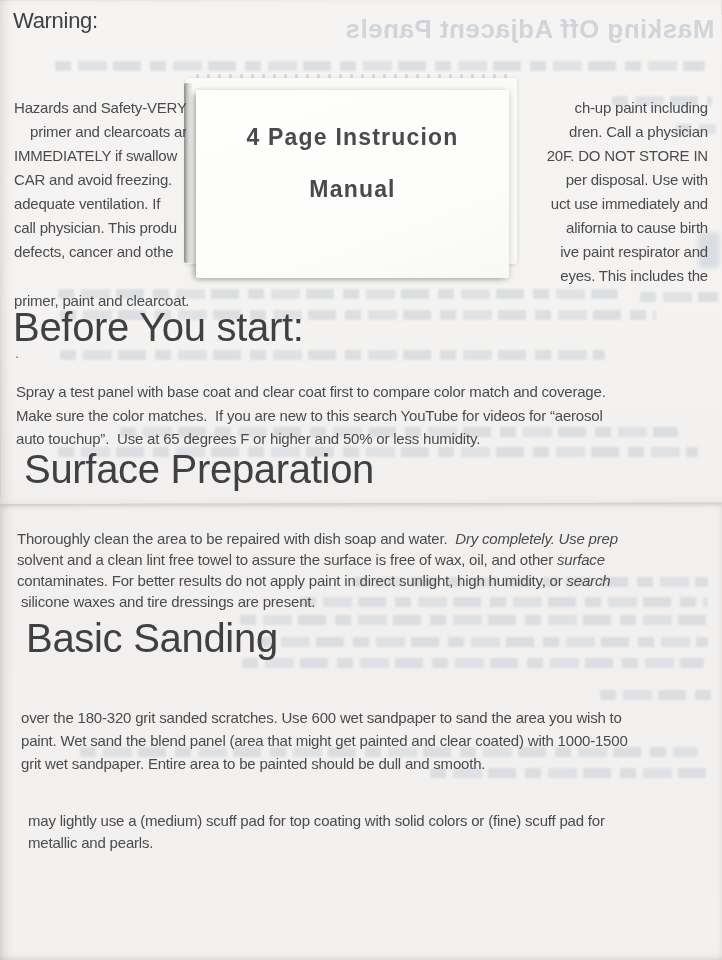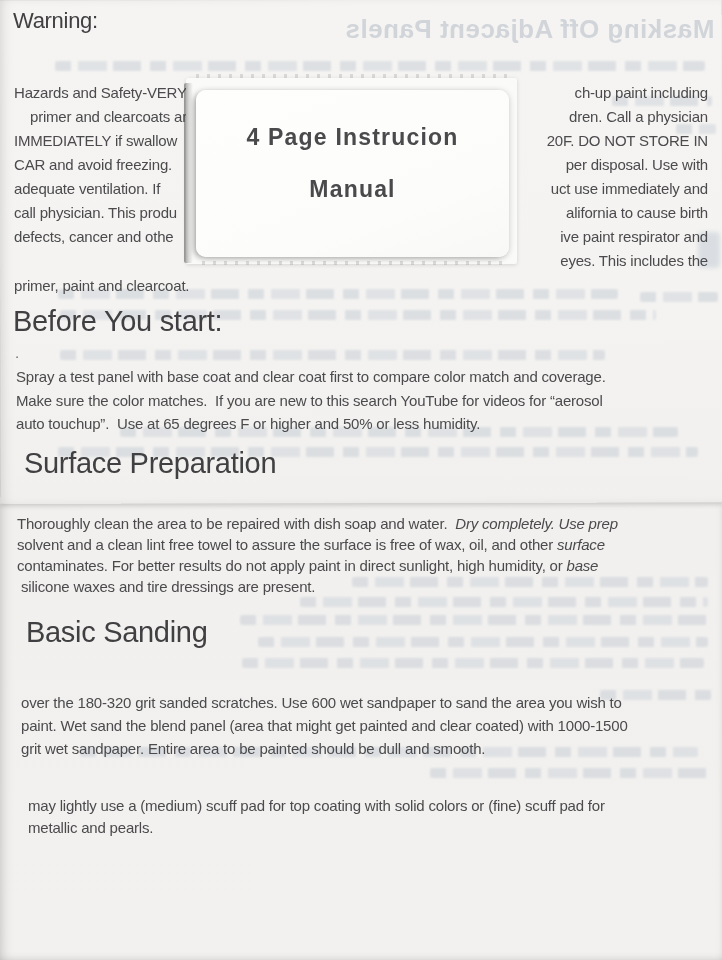--- a/index.html
+++ b/index.html
@@ -39,22 +39,22 @@
     filter:blur(.7px);
     white-space:pre;
   }
   .bleed-blob{
     position:absolute;left:698px;top:232px;width:22px;height:36px;z-index:1;
     background:#d4d9df;border-radius:4px;filter:blur(2px);opacity:.8;
   }
   
   .txt{position:absolute;z-index:2;white-space:pre;}
   .h1{font-size:22px;color:var(--heading_ink,#404042);letter-spacing:-.3px;}
-  .h2{font-size:29px;color:var(--heading_ink,#404042);letter-spacing:-.3px;}
-  .body{font-size:15px;letter-spacing:-.2px;color:var(--ink,#4b4b4d);}
+  .h2{font-size:40px;color:var(--heading_ink,#404042);letter-spacing:-.3px;}
+  .body{font-size:15px;letter-spacing:-.2px;color:var(--ink,#4b4b4d);margin-top:15px;}
   .rfrag{right:14px;text-align:right;}
   .ital{font-style:italic;}
   .stray{font-size:15px;color:#6a6a6c;}
   
   .label-backing{
     position:absolute;left:186px;top:78px;width:331px;height:186px;z-index:3;
     background:#fafaf8;border-radius:2px;
     box-shadow:0 1px 4px rgba(0,0,0,.13);
   }
   .perf{
@@ -62,23 +62,23 @@
     background:repeating-linear-gradient(90deg,rgba(140,140,140,.45) 0 3px,transparent 3px 11px);
   }
   .perf-top{left:196px;top:74px;width:318px;}
   .perf-bottom{left:202px;top:261px;width:308px;}
   .fold-shadow{
     position:absolute;left:184px;top:83px;width:9px;height:180px;z-index:5;
     background:linear-gradient(90deg,rgba(55,55,55,.50),rgba(110,110,110,.22) 55%,rgba(160,160,160,0));
     filter:blur(.6px);border-radius:2px;
   }
   .label{
-    position:absolute;left:196px;top:90px;width:313px;height:167px;z-index:4;
+    position:absolute;left:196px;top:90px;width:313px;height:188px;z-index:4;
     background:linear-gradient(160deg,#fefefd 0%,#fcfcfa 70%,#f8f8f6 100%);
-    border-radius:10px;
+    border-radius:2px;
     box-shadow:0 1px 6px rgba(0,0,0,.20), -4px 2px 6px -2px rgba(70,70,70,.35);
   }
   .label-line{
     position:absolute;left:0;width:100%;text-align:center;
     font-weight:700;font-size:23px;letter-spacing:1.2px;
     color:var(--label_ink,#4a4a4c);white-space:pre;
   }
   .label-line1{top:34px;}
   .label-line2{top:86px;}
 </style>
@@ -140,21 +140,21 @@
 
   <div class="txt h2" style="left:13px;top:305px;">Before You start:</div>
   <div class="txt stray" style="left:15px;top:344px;">.</div>
   <div class="txt body" style="left:16px;top:368px;">Spray a test panel with base coat and clear coat first to compare color match and coverage.</div>
   <div class="txt body" style="left:16px;top:392px;">Make sure the color matches.  If you are new to this search YouTube for videos for “aerosol</div>
   <div class="txt body" style="left:16px;top:415px;">auto touchup”.  Use at 65 degrees F or higher and 50% or less humidity.</div>
 
   <div class="txt h2" style="left:24px;top:447px;">Surface Preparation</div>
   <div class="txt body" style="left:17px;top:515px;"><span>Thoroughly clean the area to be repaired with dish soap and water.  </span><span class="ital">Dry completely. Use prep</span></div>
   <div class="txt body" style="left:17px;top:536px;"><span>solvent and a clean lint free towel to assure the surface is free of wax, oil, and other </span><span class="ital">surface</span></div>
-  <div class="txt body" style="left:17px;top:557px;"><span>contaminates. For better results do not apply paint in direct sunlight, high humidity, or </span><span class="ital">base</span></div>
+  <div class="txt body" style="left:17px;top:557px;"><span>contaminates. For better results do not apply paint in direct sunlight, high humidity, or </span><span class="ital">search</span></div>
   <div class="txt body" style="left:21px;top:578px;"><span>silicone waxes and tire dressings are present.</span><span class="ital"></span></div>
 
   <div class="txt h2" style="left:26px;top:616px;">Basic Sanding</div>
   <div class="txt body" style="left:21px;top:694px;">over the 180-320 grit sanded scratches. Use 600 wet sandpaper to sand the area you wish to</div>
   <div class="txt body" style="left:21px;top:717px;">paint. Wet sand the blend panel (area that might get painted and clear coated) with 1000-1500</div>
   <div class="txt body" style="left:21px;top:740px;">grit wet sandpaper. Entire area to be painted should be dull and smooth.</div>
 
   <div class="txt body" style="left:28px;top:797px;">may lightly use a (medium) scuff pad for top coating with solid colors or (fine) scuff pad for</div>
   <div class="txt body" style="left:28px;top:819px;">metallic and pearls.</div>
 

